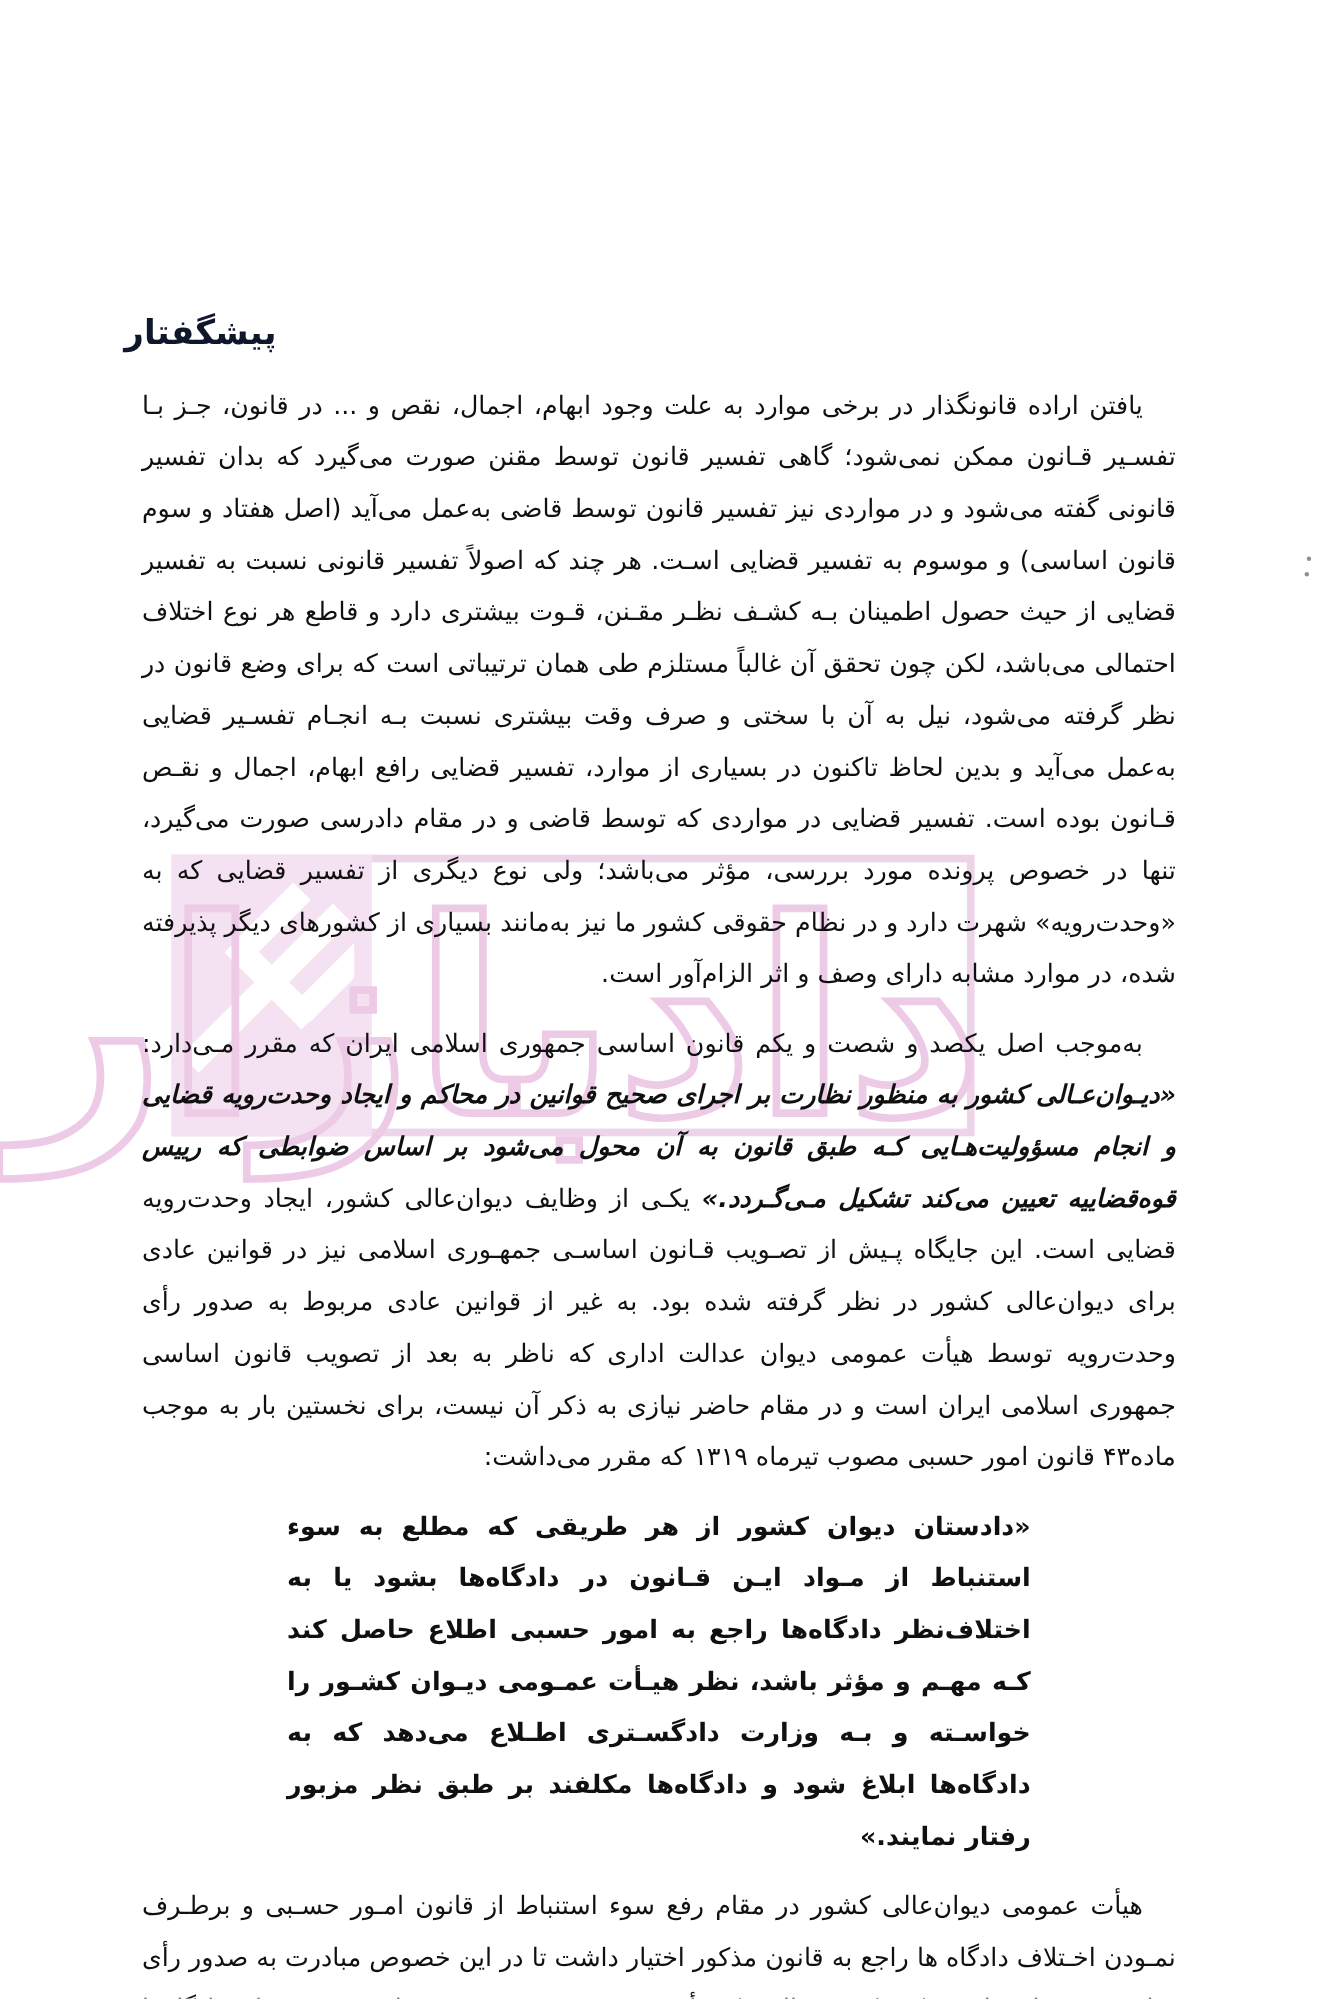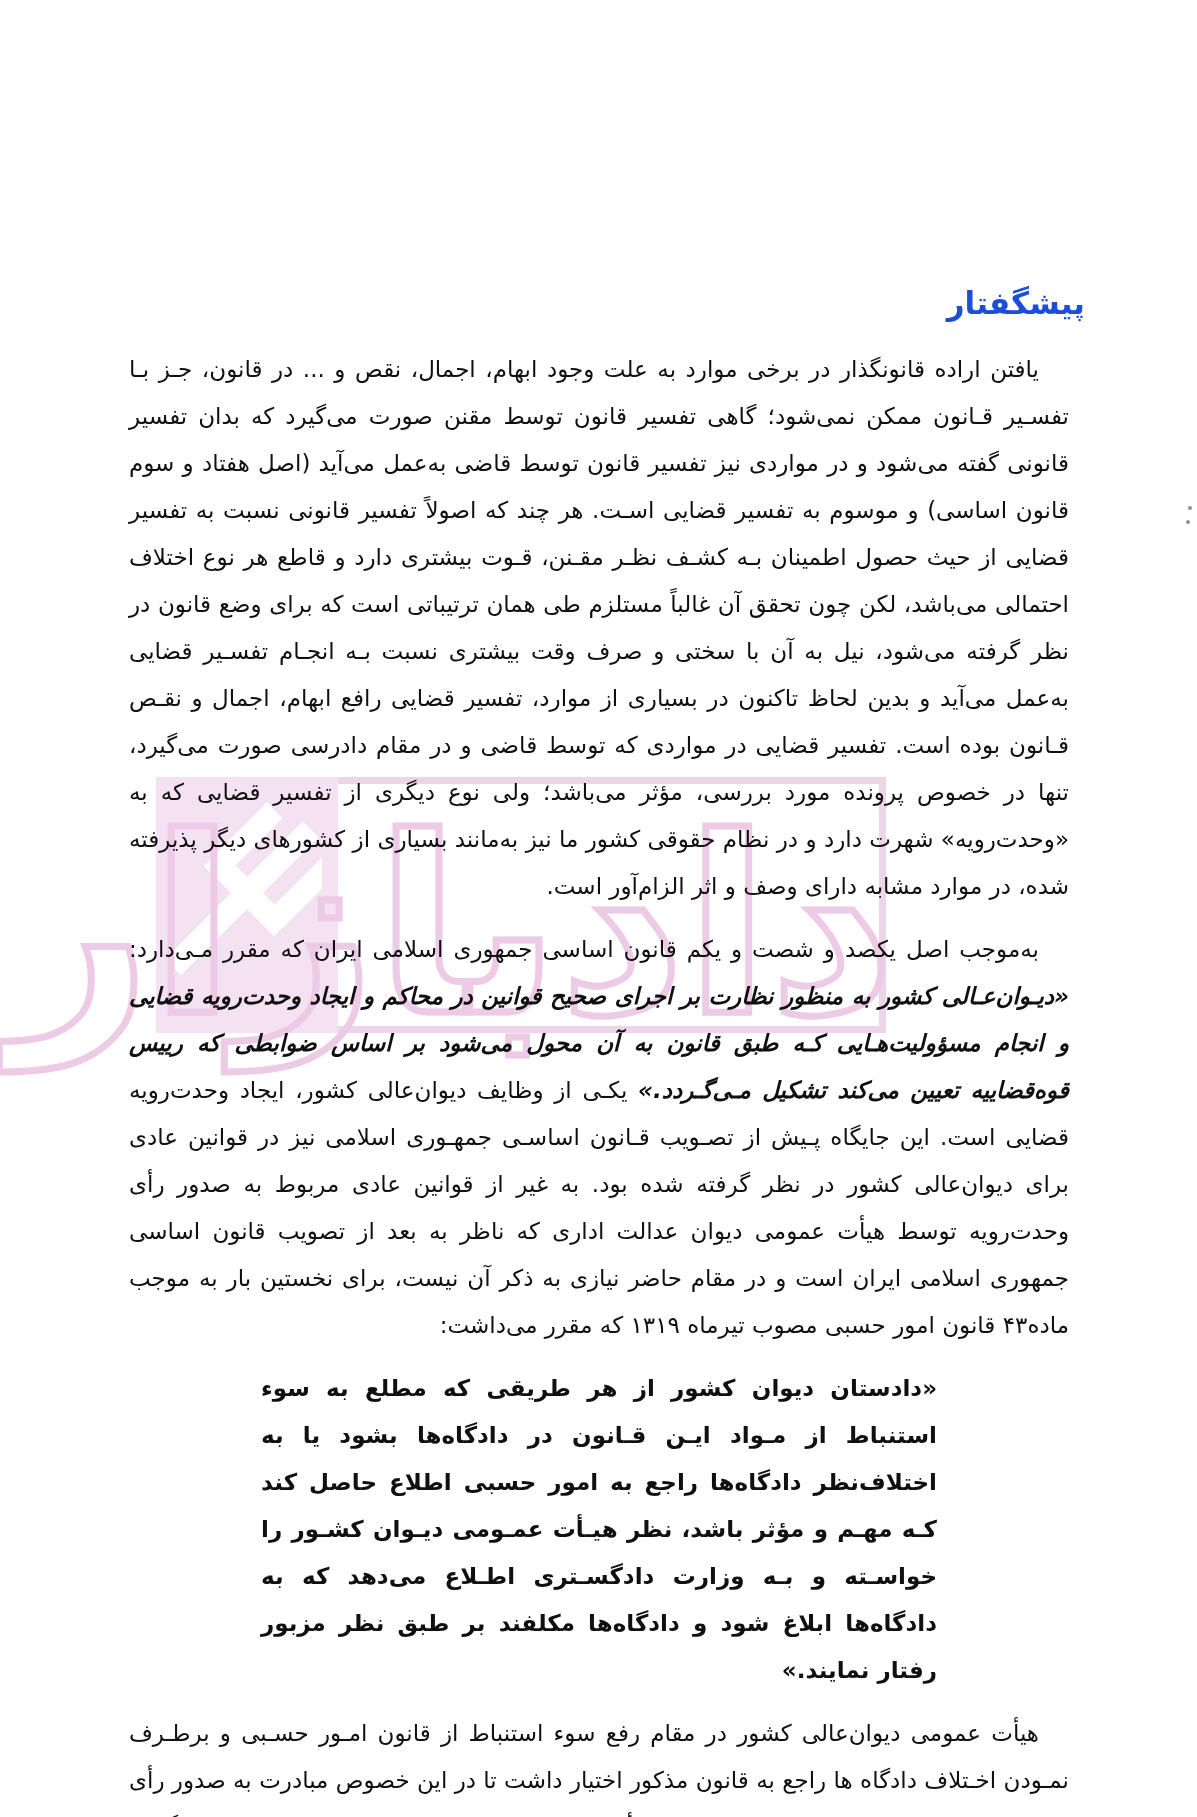--- a/index.html
+++ b/index.html
@@ -30,22 +30,22 @@
     white-space:nowrap;
     letter-spacing:-6px;
   }
   
   .content{
     position:absolute;top:280px;right:112px;width:972px;z-index:1;
     direction:rtl;text-align:justify;
     font-size:23px;line-height:47px;color:#101010;
   }
   .title{
-    font-size:31px;font-weight:bold;text-align:right;
-    margin:0 0 20px 0;line-height:46px;color:#1d4ed8;
+    font-size:31px;font-weight:bold;text-align:left;
+    margin:0 0 20px 0;line-height:46px;color:#0f172a;
   }
   .body-p{margin:16px;text-indent:30px;}
   .law{font-weight:bold;font-style:italic;}
   .law-block{
     margin:0 148px;font-weight:bold;
     text-align:justify;
   }
   .speck{
     position:absolute;width:4px;height:4px;border-radius:50%;
     background:#8f8f8f;z-index:2;

